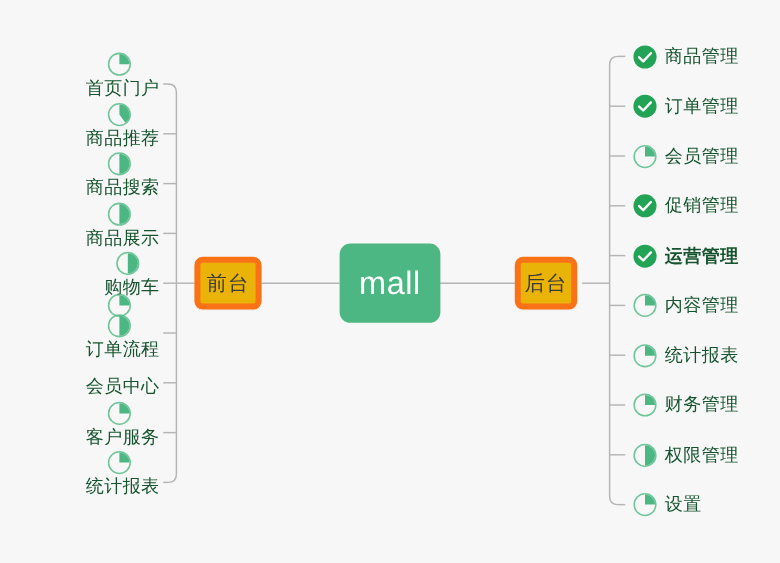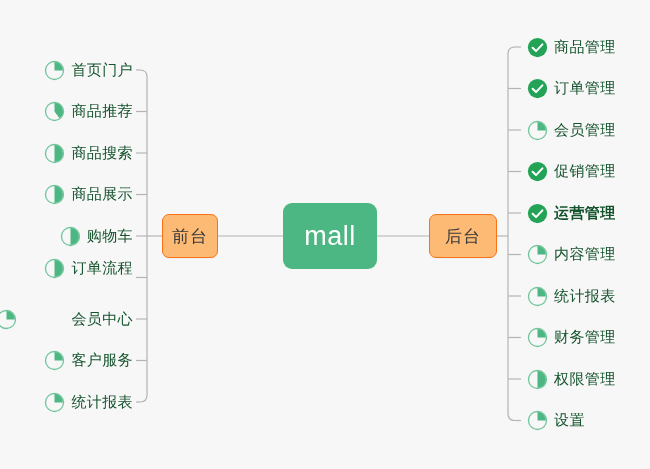--- a/index.html
+++ b/index.html
@@ -40,21 +40,21 @@
   
   .leaf {
     position: absolute;
     display: flex;
     align-items: center;
     height: 26px;
     white-space: nowrap;
   }
   .leaf-left {
     right: 517px;          
-    flex-direction: row;
+    flex-direction: column;
     justify-content: flex-end;
   }
   .leaf-right {
     left: 527px;
   }
   .leaf-label {
     font-size: 15px;
     color: #14532d;
     letter-spacing: 0.4px;
   }
@@ -65,38 +65,38 @@
     flex: 0 0 auto;
     width: 21px;
     height: 21px;
     display: block;
   }
 
   
   .mid-node {
     position: absolute;
     box-sizing: border-box;
-    background: #fdba74;
-    border: 1px solid #f97316;
+    background: #eab308;
+    border: 5px solid #f97316;
     border-radius: 7px;
     display: flex;
     align-items: center;
     justify-content: center;
     font-size: 17px;
     color: #3a3a3a;
     letter-spacing: 1px;
     box-shadow: 0 1px 1px rgba(0,0,0,0.03);
   }
 
   
   #root-node {
     position: absolute;
     left: 283px;
     top: 203px;
-    width: 94px;
+    width: 84px;
     height: 66px;
     background: #4cb782;
     border-radius: 9px;
     display: flex;
     align-items: center;
     justify-content: center;
     font-size: 27px;
     color: #ffffff;
     letter-spacing: 0.5px;
   }
@@ -173,21 +173,21 @@
       </div>
       <div class="leaf leaf-left" style="top: 223px;">
         <span style="display: flex;">
           <svg viewBox="0 0 24 24" class="leaf-icon">
             <circle cx="12" cy="12" r="10.3" fill="none" stroke="#4cb782" stroke-width="1.5" opacity="0.78"></circle>
             <path d="M 12 12 L 12 2.4000000000000004 A 9.6 9.6 0 0 1 12.000000000000002 21.6 Z" fill="#4cb782"></path>
           </svg>
         </span>
         <span class="leaf-label">购物车</span>
       </div>
-      <div class="leaf leaf-left" style="top: 255px;">
+      <div class="leaf leaf-left" style="top: 275px;">
         <span style="display: flex;">
           <svg viewBox="0 0 24 24" class="leaf-icon">
             <circle cx="12" cy="12" r="10.3" fill="none" stroke="#4cb782" stroke-width="1.5" opacity="0.78"></circle>
             <path d="M 12 12 L 12 2.4000000000000004 A 9.6 9.6 0 0 1 12.000000000000002 21.6 Z" fill="#4cb782"></path>
           </svg>
         </span>
         <span class="leaf-label">订单流程</span>
       </div>
       <div class="leaf leaf-left" style="top: 306px; gap: 48px;">
         <span style="display: flex;">
@@ -305,21 +305,21 @@
           </svg>
         </span>
         <span class="leaf-label">设置</span>
       </div>
     </div>
 
   <div class="mid-node" id="node-left" style="left:162px; top:214px; width:56px; height:44px;">
     <span>前台</span>
   </div>
 
-  <div class="mid-node" id="node-right" style="left:429px; top:214px; width:68px; height:44px;">
+  <div class="mid-node" id="node-right" style="left:429px; top:214px; width:52px; height:44px;">
     <span>后台</span>
   </div>
 
   <div id="root-node">
     <span>mall</span>
   </div>
 
 </div>
 
 </body></html>

